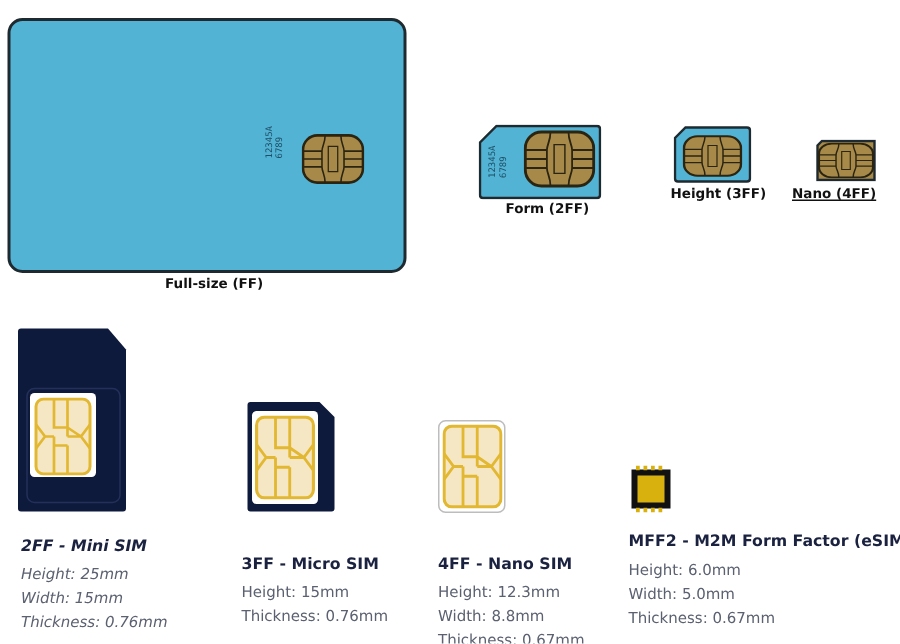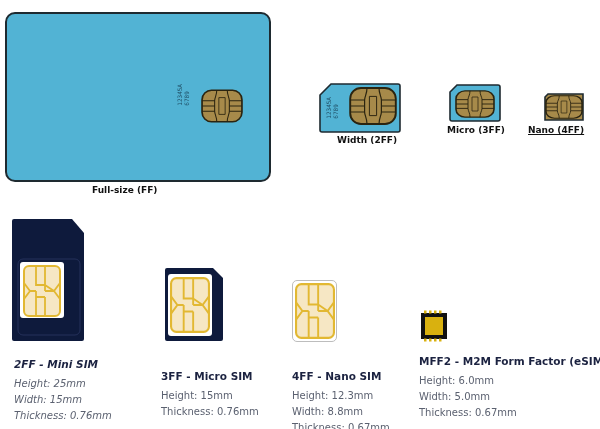--- a/index.html
+++ b/index.html
@@ -35,41 +35,41 @@
 
 <div class="abs ff-card">
   <div class="abs serial" style="left:169px; top:70px;">
     <span>12345A</span><br>
     <span>6789</span>
   </div>
   <svg class="abs" style="left:194px; top:74px;" width="42" height="36" viewBox="0 0 40 32">
       <use href="#gold-chip"></use>
     </svg>
 </div>
-<div class="abs label-top" style="left:92px; top:185px;">Full-size (FF)</div>
+<div class="abs label-top" style="left:110px; top:185px;">Full-size (FF)</div>
 
 <svg class="abs" style="left:319px; top:83px;" width="82" height="50" viewBox="0 0 82 50">
   <path d="M12 1 L79 1 Q81 1 81 3 L81 47 Q81 49 79 49 L3 49 Q1 49 1 47 L1 12 Z" fill="#52b3d4" stroke="#1e2a30" stroke-width="1.6"></path>
 </svg>
 <div class="abs serial" style="left:325px; top:97px;">
   <span>12345A</span><br>
   <span>6789</span>
 </div>
 <svg class="abs" style="left:349px; top:86px;" width="48" height="40" viewBox="0 0 40 32">
     <use href="#gold-chip"></use>
   </svg>
-<div class="abs label-top" style="left:337px; top:135px;">Width (2FF)</div>
+<div class="abs label-top" style="left:337px; top:135px;">Form (2FF)</div>
 
 <svg class="abs" style="left:449px; top:84px;" width="52" height="38" viewBox="0 0 52 38">
   <path d="M8 1 L49 1 Q51 1 51 3 L51 35 Q51 37 49 37 L3 37 Q1 37 1 35 L1 8 Z" fill="#52b3d4" stroke="#1e2a30" stroke-width="1.6"></path>
 </svg>
 <svg class="abs" style="left:455px; top:90px;" width="40" height="28" viewBox="0 0 40 32" preserveAspectRatio="none">
     <use href="#gold-chip"></use>
   </svg>
-<div class="abs label-top" style="left:447px; top:125px;">Micro (3FF)</div>
+<div class="abs label-top" style="left:447px; top:125px;">Height (3FF)</div>
 
 <svg class="abs" style="left:543px; top:93px;" width="42" height="28" viewBox="0 0 42 28">
   <path d="M5 1 L40 1 L40 27 L2 27 L2 4 Z" fill="#a78a4a" stroke="#1e2a30" stroke-width="1.6"></path>
 </svg>
 <svg class="abs" style="left:545px; top:95px;" width="38" height="24" viewBox="0 0 40 32" preserveAspectRatio="none">
     <use href="#gold-chip"></use>
   </svg>
 <div class="abs label-top" style="left:528px; top:125px;text-decoration:underline;">Nano (4FF)</div>
 
 <svg class="abs" style="left:10px; top:217px;" width="76" height="126" viewBox="0 0 76 126">

